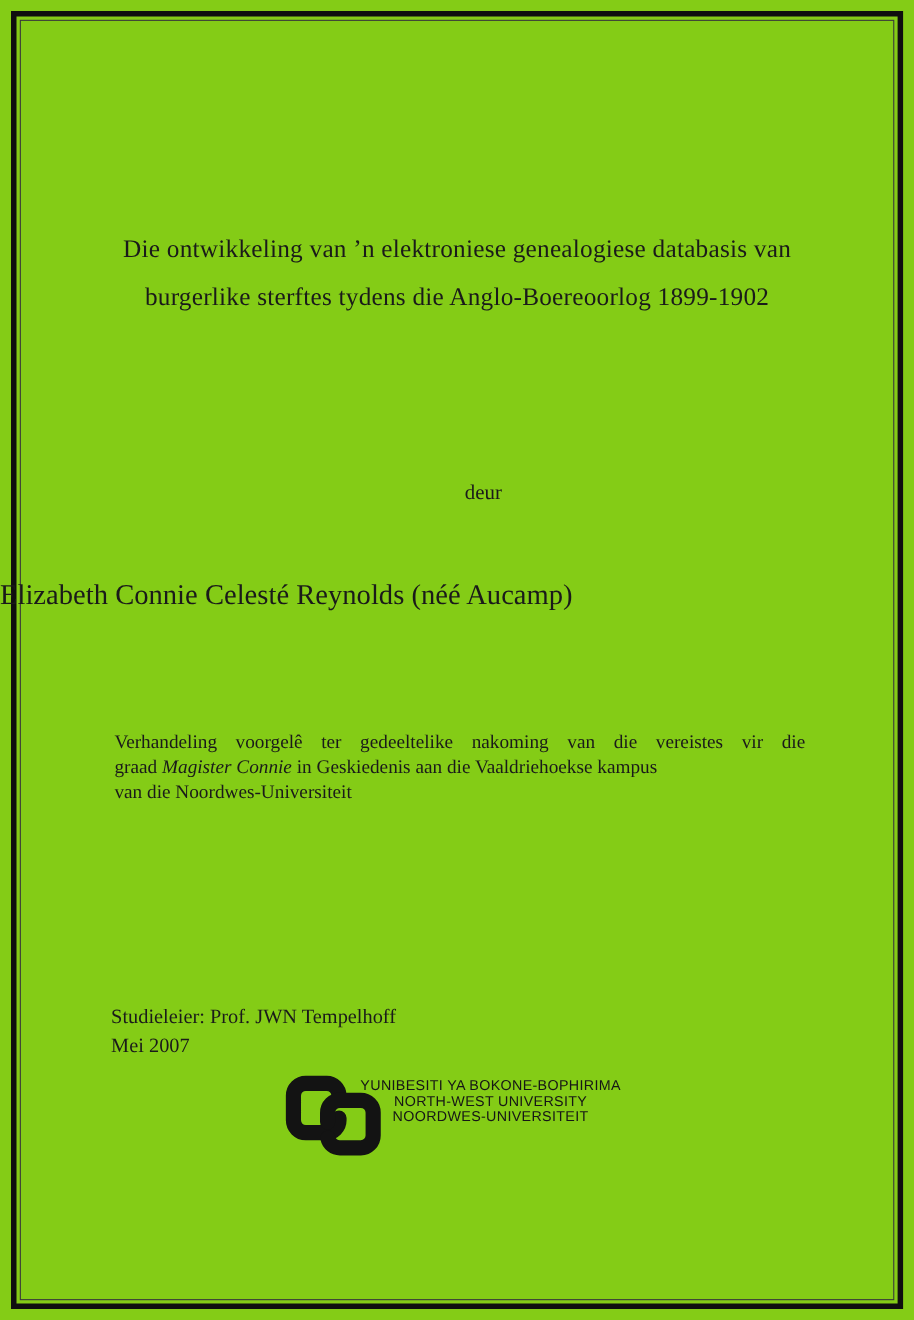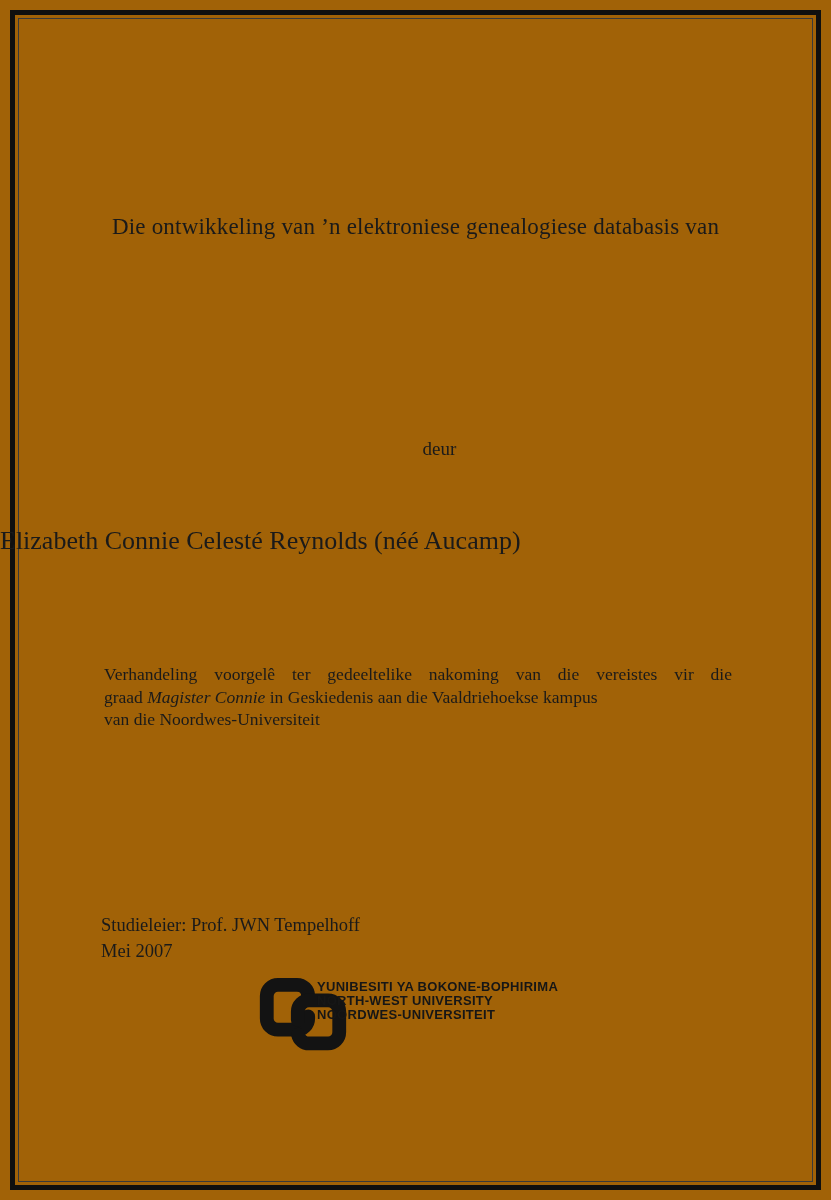--- a/index.html
+++ b/index.html
@@ -5,21 +5,21 @@
   html, body {
     margin: 0;
     padding: 0;
     background: #e8e8e8;
   }
   .page {
     position: relative;
     width: 831px;
     height: 1200px;
     margin: 0 auto;
-    background: #a16207;
+    background: #84cc16;
     font-family: "Liberation Serif", serif;
     color: #1a1a1a;
     overflow: hidden;
   }
   .frame-outer {
     position: absolute;
     inset: 10px;
     border: 5px solid #0f0f0f;
     pointer-events: none;
   }
@@ -89,39 +89,41 @@
   .logo-mark {
     position: absolute;
     top: 0;
     left: 0;
   }
   .logo-text {
     position: absolute;
     top: 4px;
     left: 58px;
     width: 258px;
+    text-align: center;
     font-family: "Liberation Sans", sans-serif;
     font-size: 13px;
     line-height: 13.8px;
-    font-weight: 700;
+    font-weight: 400;
     letter-spacing: 0.3px;
     color: #161616;
     white-space: nowrap;
   }
 </style>
 </head>
 <body>
 
 <div class="page">
 
   <div class="frame-outer"></div>
   <div class="frame-inner"></div>
 
   <div class="title-block">
     <div>Die ontwikkeling van ’n elektroniese genealogiese databasis van</div>
+    <div>burgerlike sterftes tydens die Anglo-Boereoorlog 1899-1902</div>
   </div>
 
   <div class="byline">deur</div>
 
   <div class="author">Elizabeth Connie Celesté Reynolds (néé Aucamp)</div>
 
   <div class="statement">
     <div class="justified">Verhandeling voorgelê ter gedeeltelike nakoming van die vereistes vir die</div>
     <div><span>graad </span><i>Magister Connie</i><span> in Geskiedenis aan die Vaaldriehoekse kampus</span></div>
     <div>van die Noordwes-Universiteit</div>

